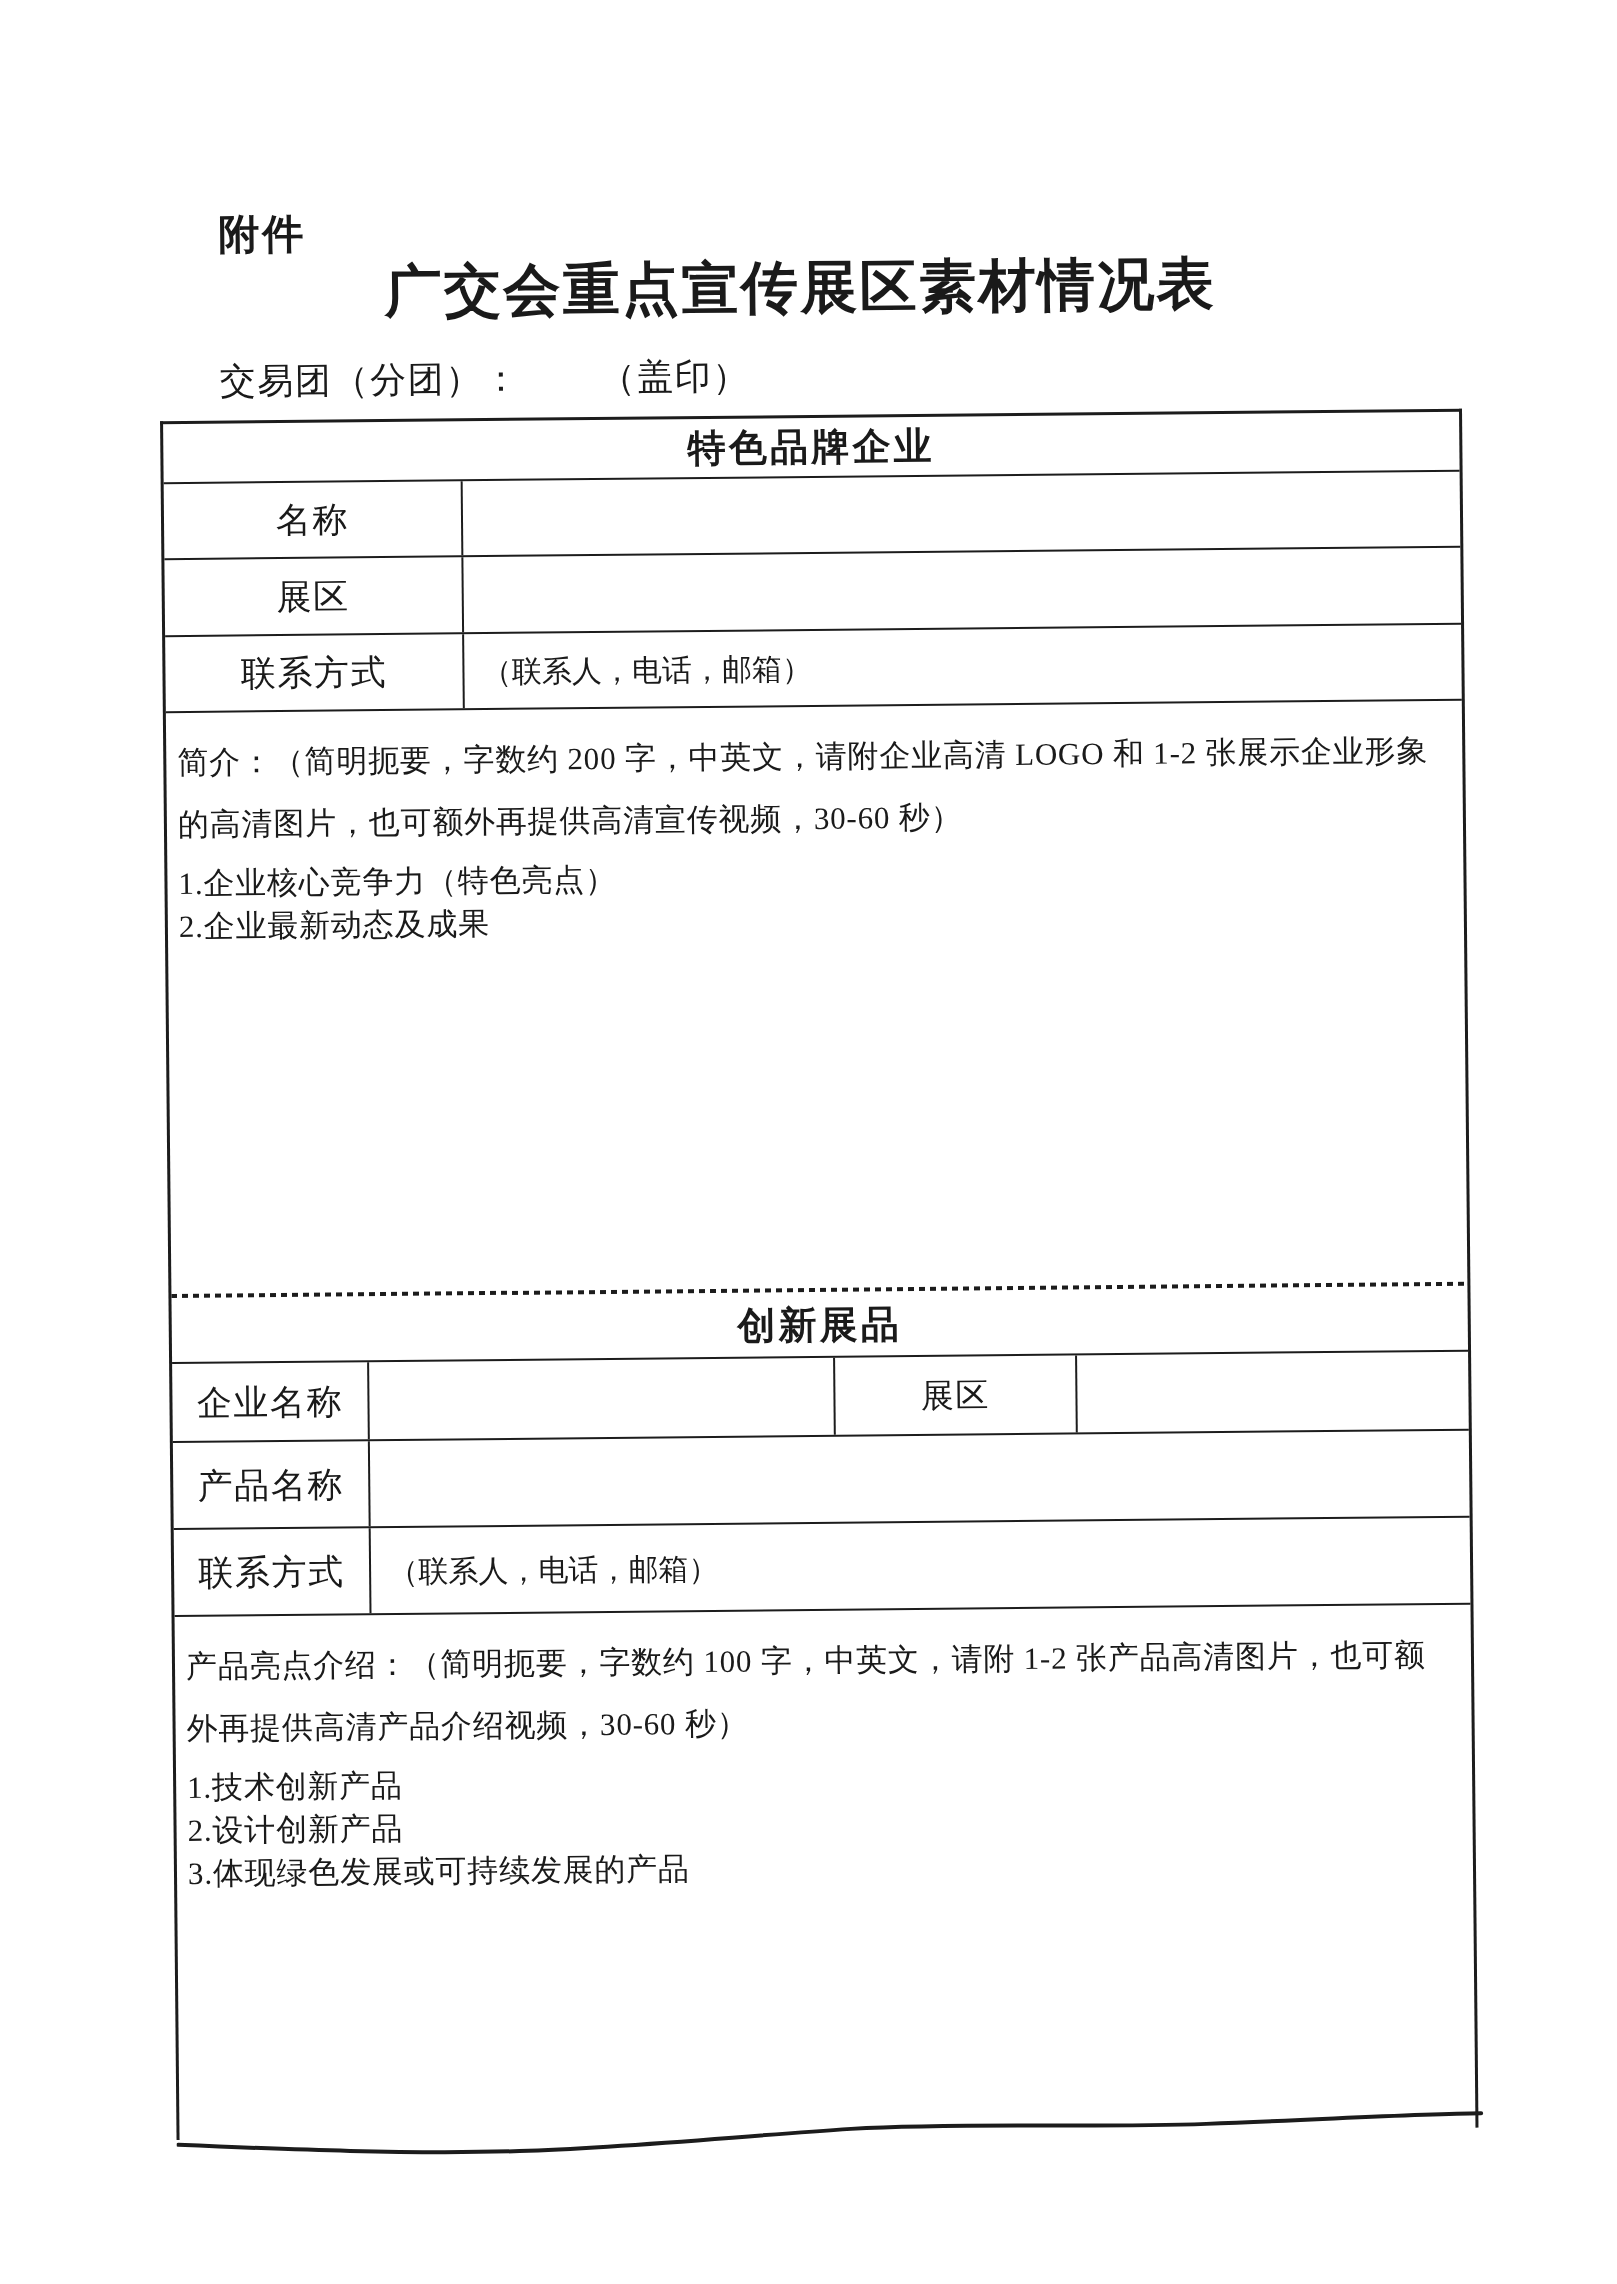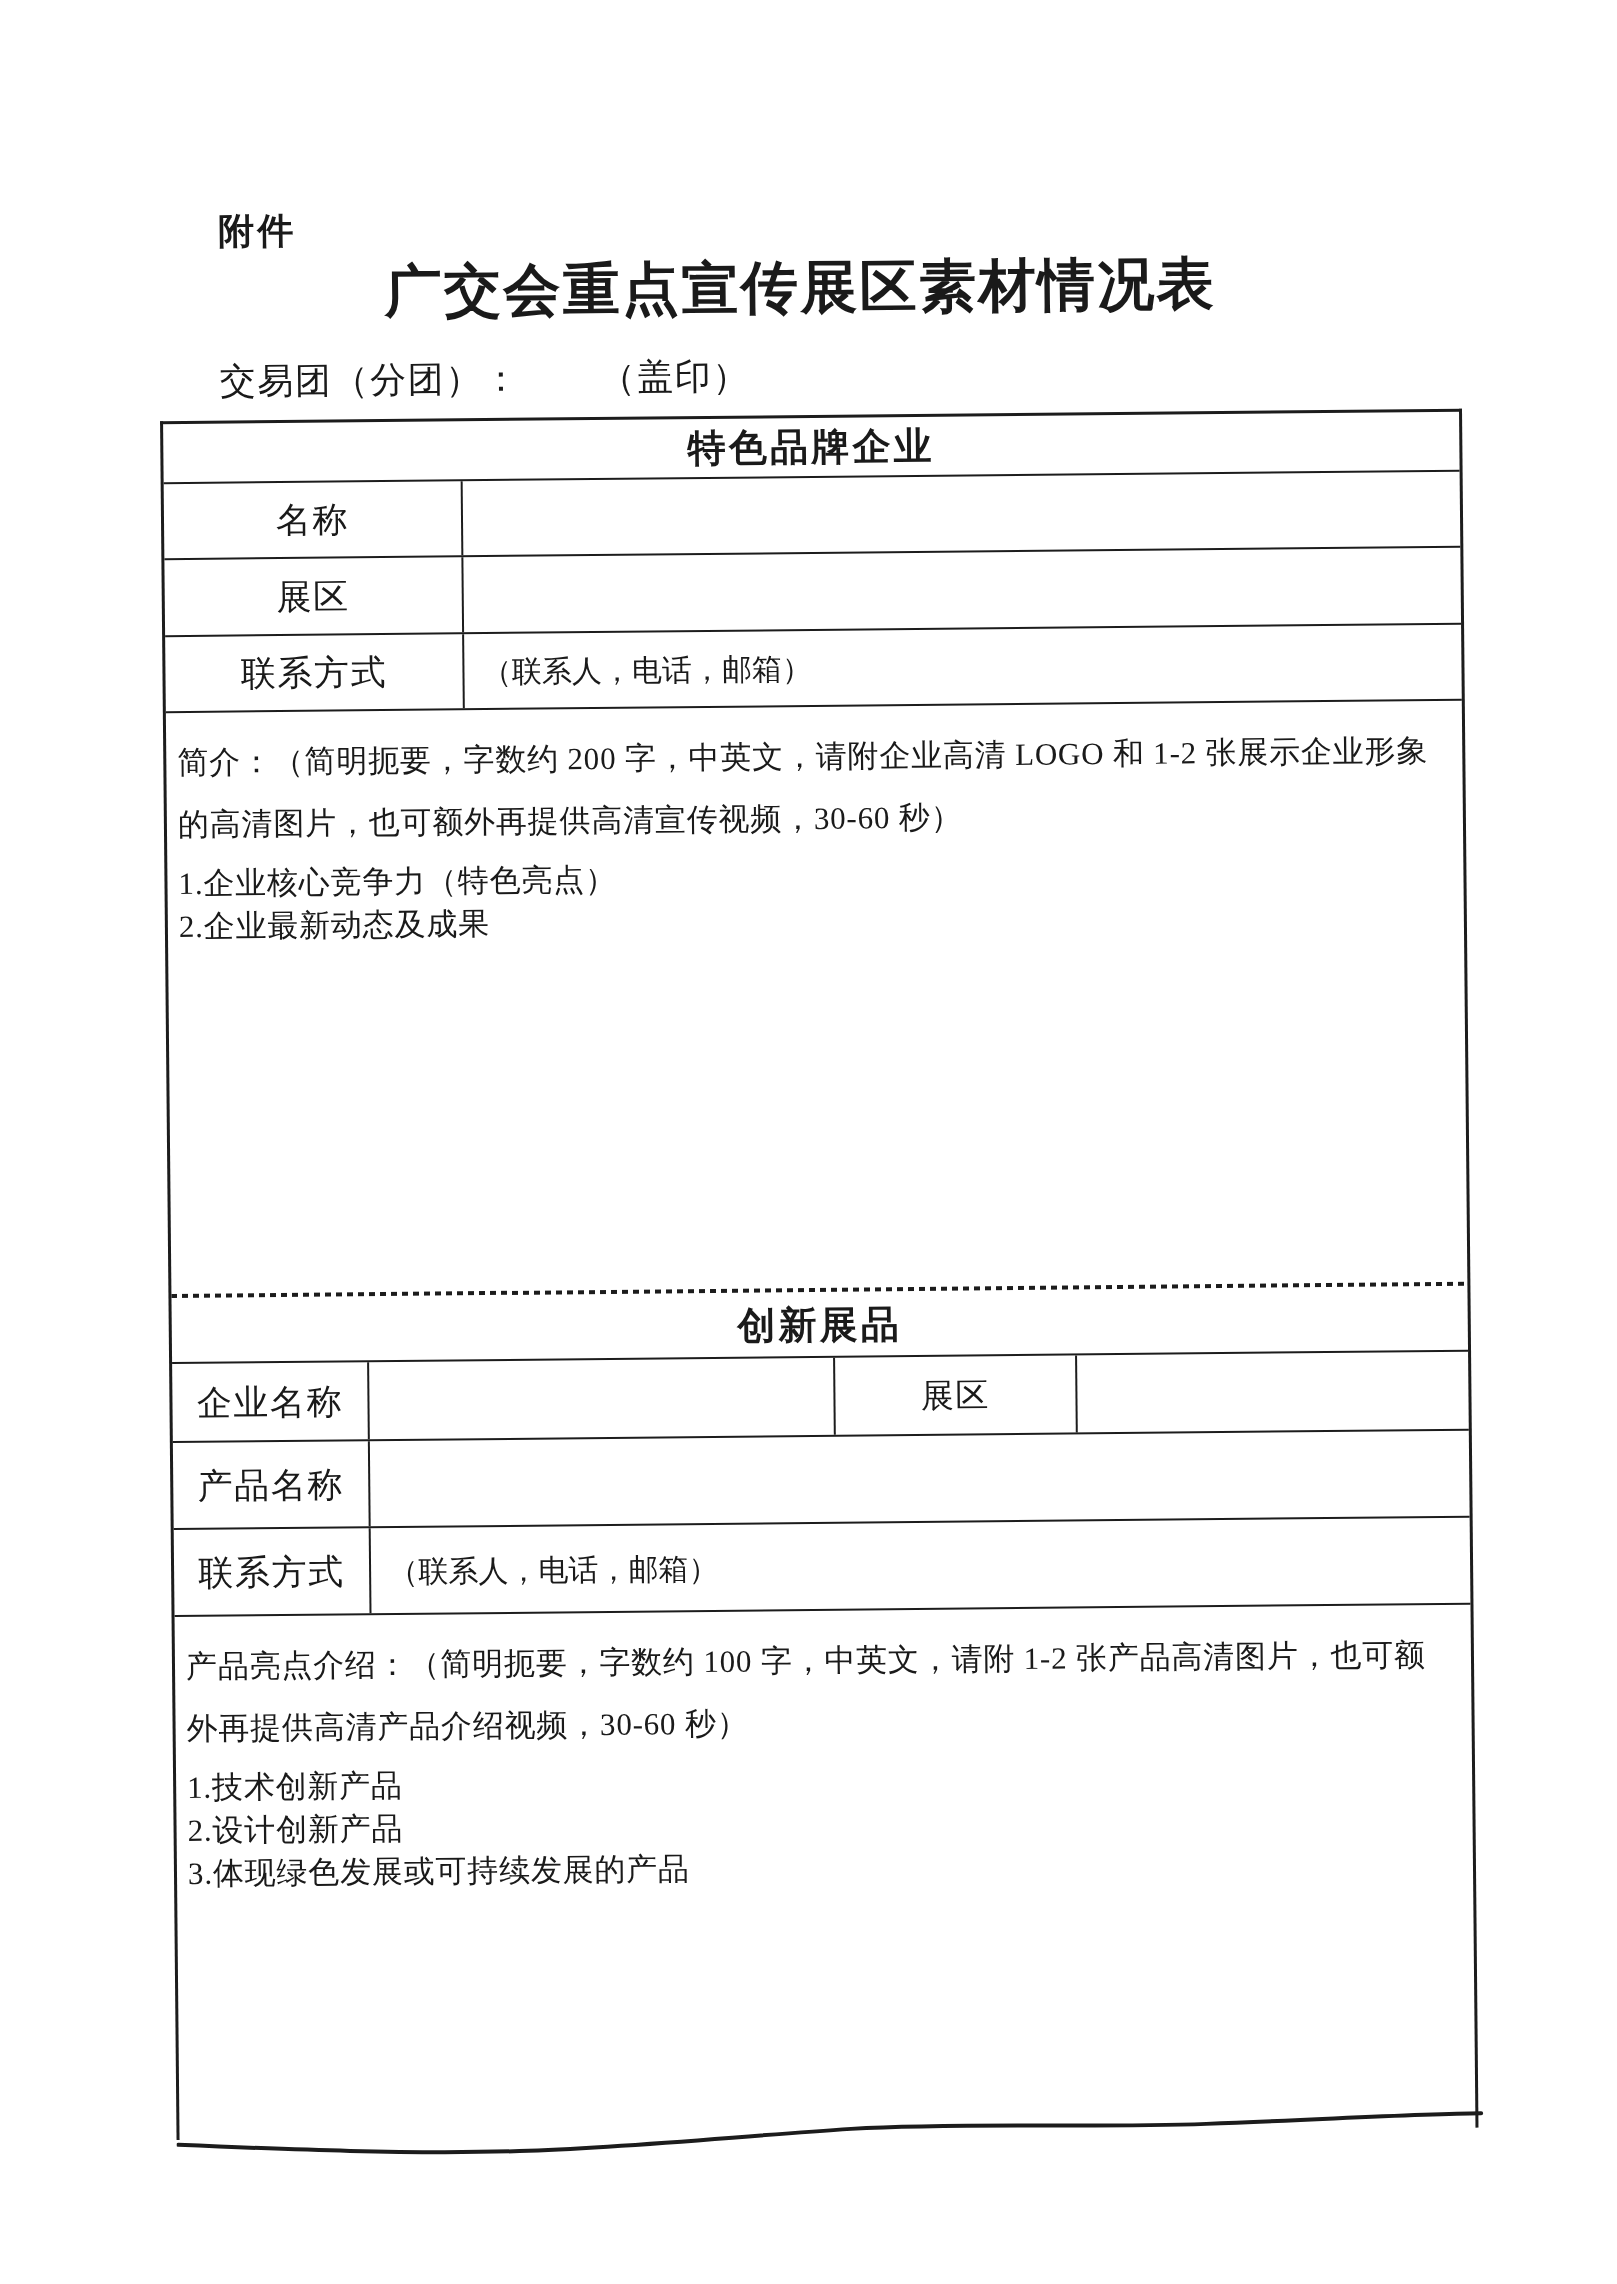--- a/index.html
+++ b/index.html
@@ -5,21 +5,21 @@
   html,body{margin:0;padding:0;background:#e8e8e8;}
   .page{
     position:relative;width:1617px;height:2284px;background:#ffffff;
     overflow:hidden;margin:0 auto;
     font-family:"Liberation Serif","DejaVu Serif",serif;
     color:#1a1a1a;
   }
   .sheet{position:absolute;inset:0;transform:rotate(-0.55deg);}
   .attachment{
     position:absolute;left:227px;top:202px;
-    font-size:36px;font-weight:700;letter-spacing:3.2px;
+    font-size:41px;font-weight:700;letter-spacing:3.2px;
   }
   .title{
     position:absolute;left:0;top:250px;width:100%;
     text-align:center;font-size:57px;font-weight:700;letter-spacing:2.4px;
   }
   .team-line{
     position:absolute;left:227px;top:352px;font-size:36px;letter-spacing:1.6px;
   }
   .team-line .seal{margin-left:79px;}
   .form-table{

